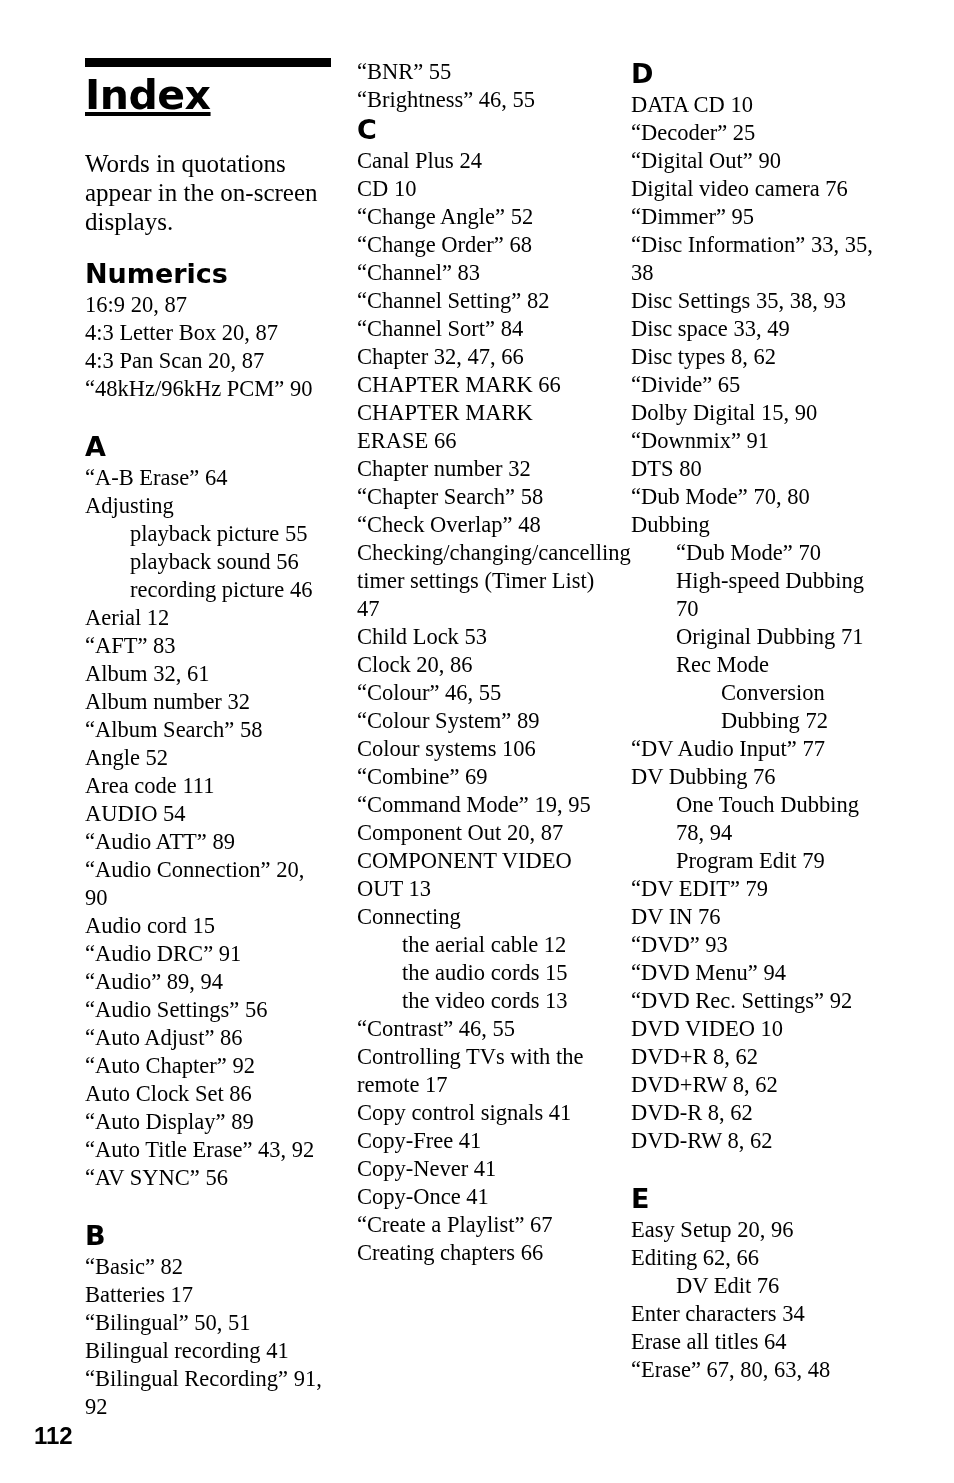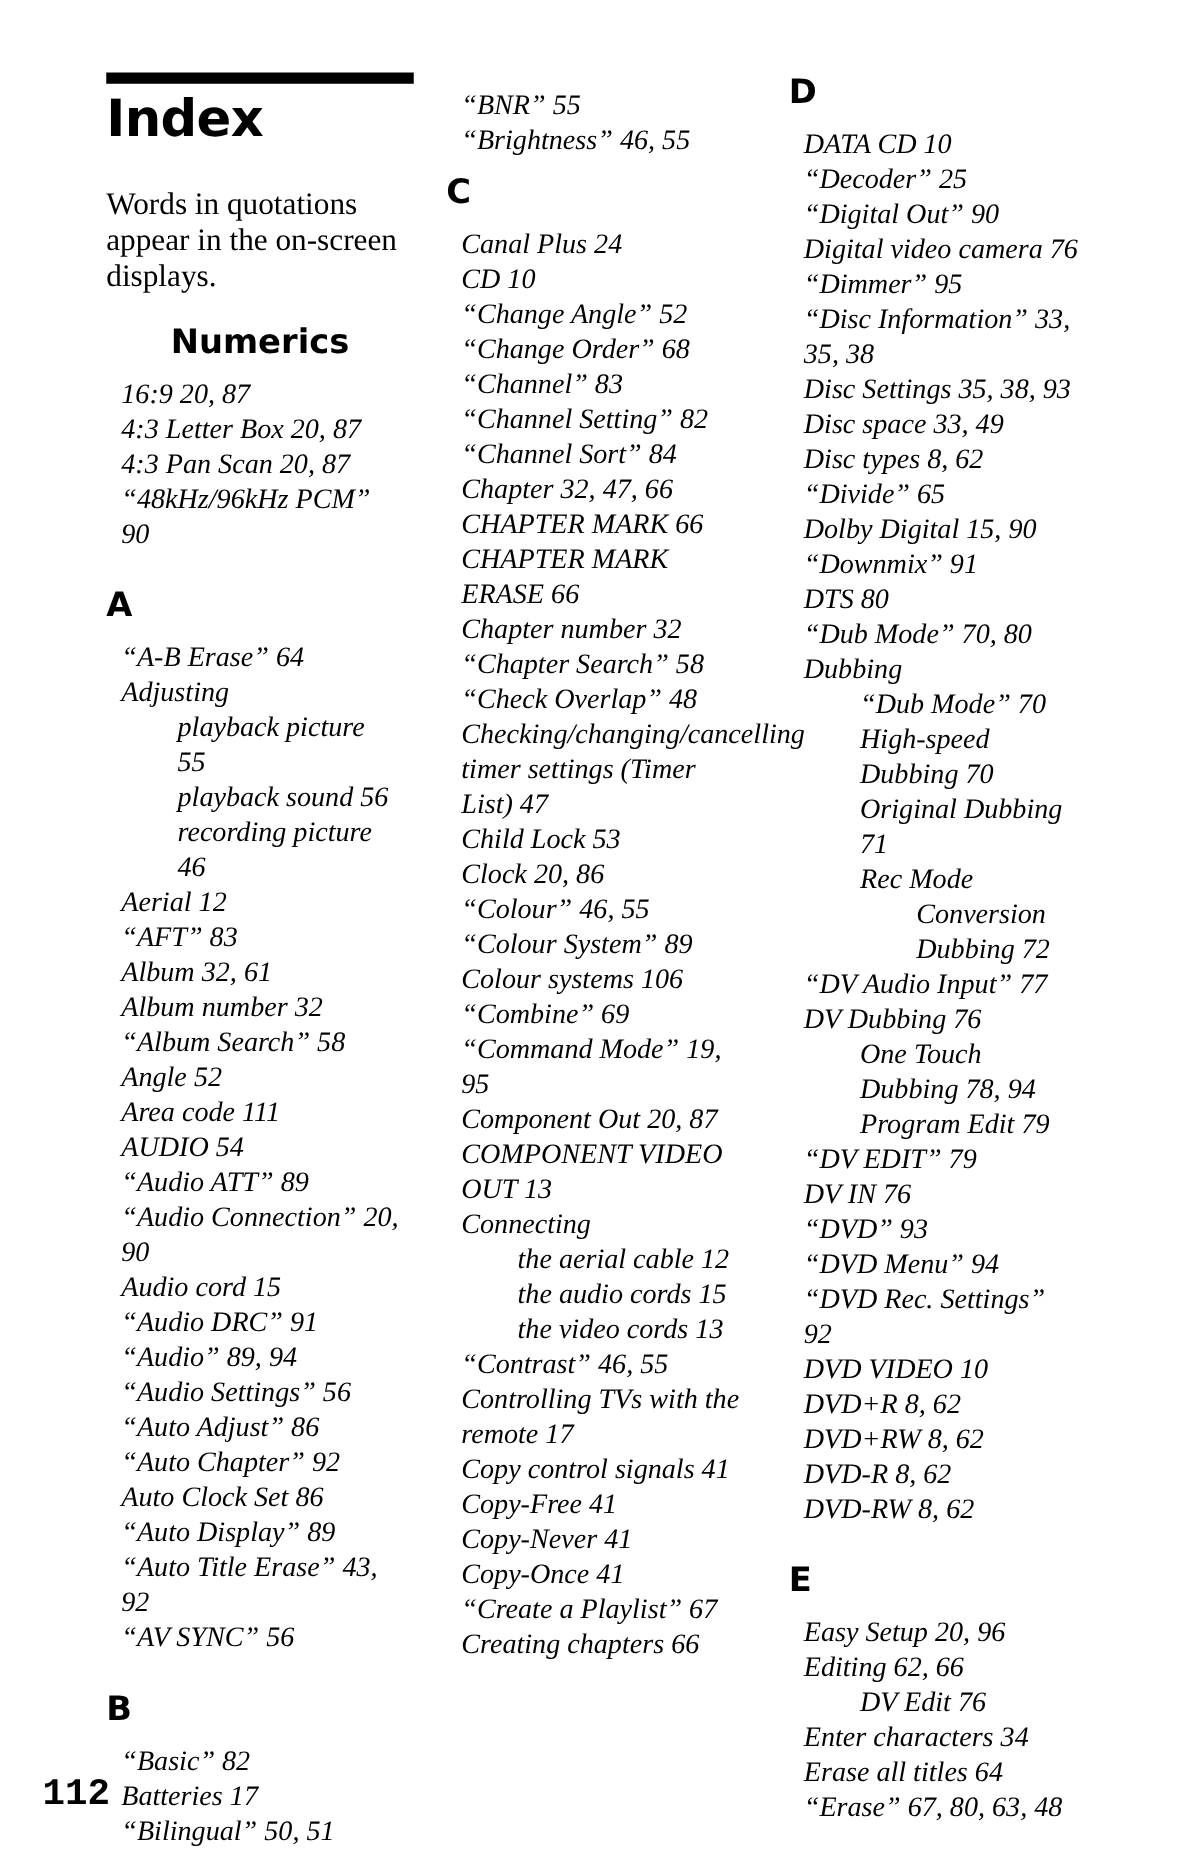--- a/index.html
+++ b/index.html
@@ -47,20 +47,21 @@
     margin: 0 0 4px 0;
   }
   .index-title {
     font-family: "DejaVu Sans", "Liberation Sans", sans-serif;
     font-weight: bold;
     font-size: 41px;
     line-height: 48px;
     letter-spacing: -0.5px;
     margin: 0 0 30px 0;
     color: #000;
+    text-decoration: underline;
   }
   .intro {
     font-size: 25px;
     line-height: 29px;
     margin: 0 0 22px 0;
   }
 
   
   .letter {
     font-family: "DejaVu Sans", "Liberation Sans", sans-serif;
@@ -68,53 +69,51 @@
     font-size: 27px;
     line-height: 31px;
     margin: 0 0 2px 0;
   }
   .letter-numerics {
     font-family: "DejaVu Sans", "Liberation Sans", sans-serif;
     font-weight: bold;
     font-size: 27px;
     line-height: 31px;
     margin: 0 0 2px 0;
-    text-align: center;
   }
   .section {
     margin-bottom: 28px;
   }
   .section:last-child { margin-bottom: 0; }
   .section.tight { margin-bottom: 0; }
 
   
   .entries {
-    margin: 12px;
+    margin: 0;
     padding: 0;
     list-style: none;
-    font-style: italic;
   }
   .entry {
     font-size: 22.5px;
     line-height: 28px;
     margin: 0;
     padding: 0;
     text-indent: 0;
   }
   .entry.lv1 { padding-left: 45px; }
   .entry.lv2 { padding-left: 90px; }
 
   
   .folio {
     position: absolute;
     left: 34px;
     bottom: 30px;
-    font-family: Liberation Mono, monospace;
-    font-weight: bold;
-    font-size: 30px;
+    font-family: Liberation Sans, sans-serif;
+    font-weight: bold;
+    font-size: 24px;
     line-height: 34px;
   }
 
   
   .col-1 .section:first-of-type { margin-top: 0; }
 </style>
 </head>
 <body>
 
 <div class="page">

